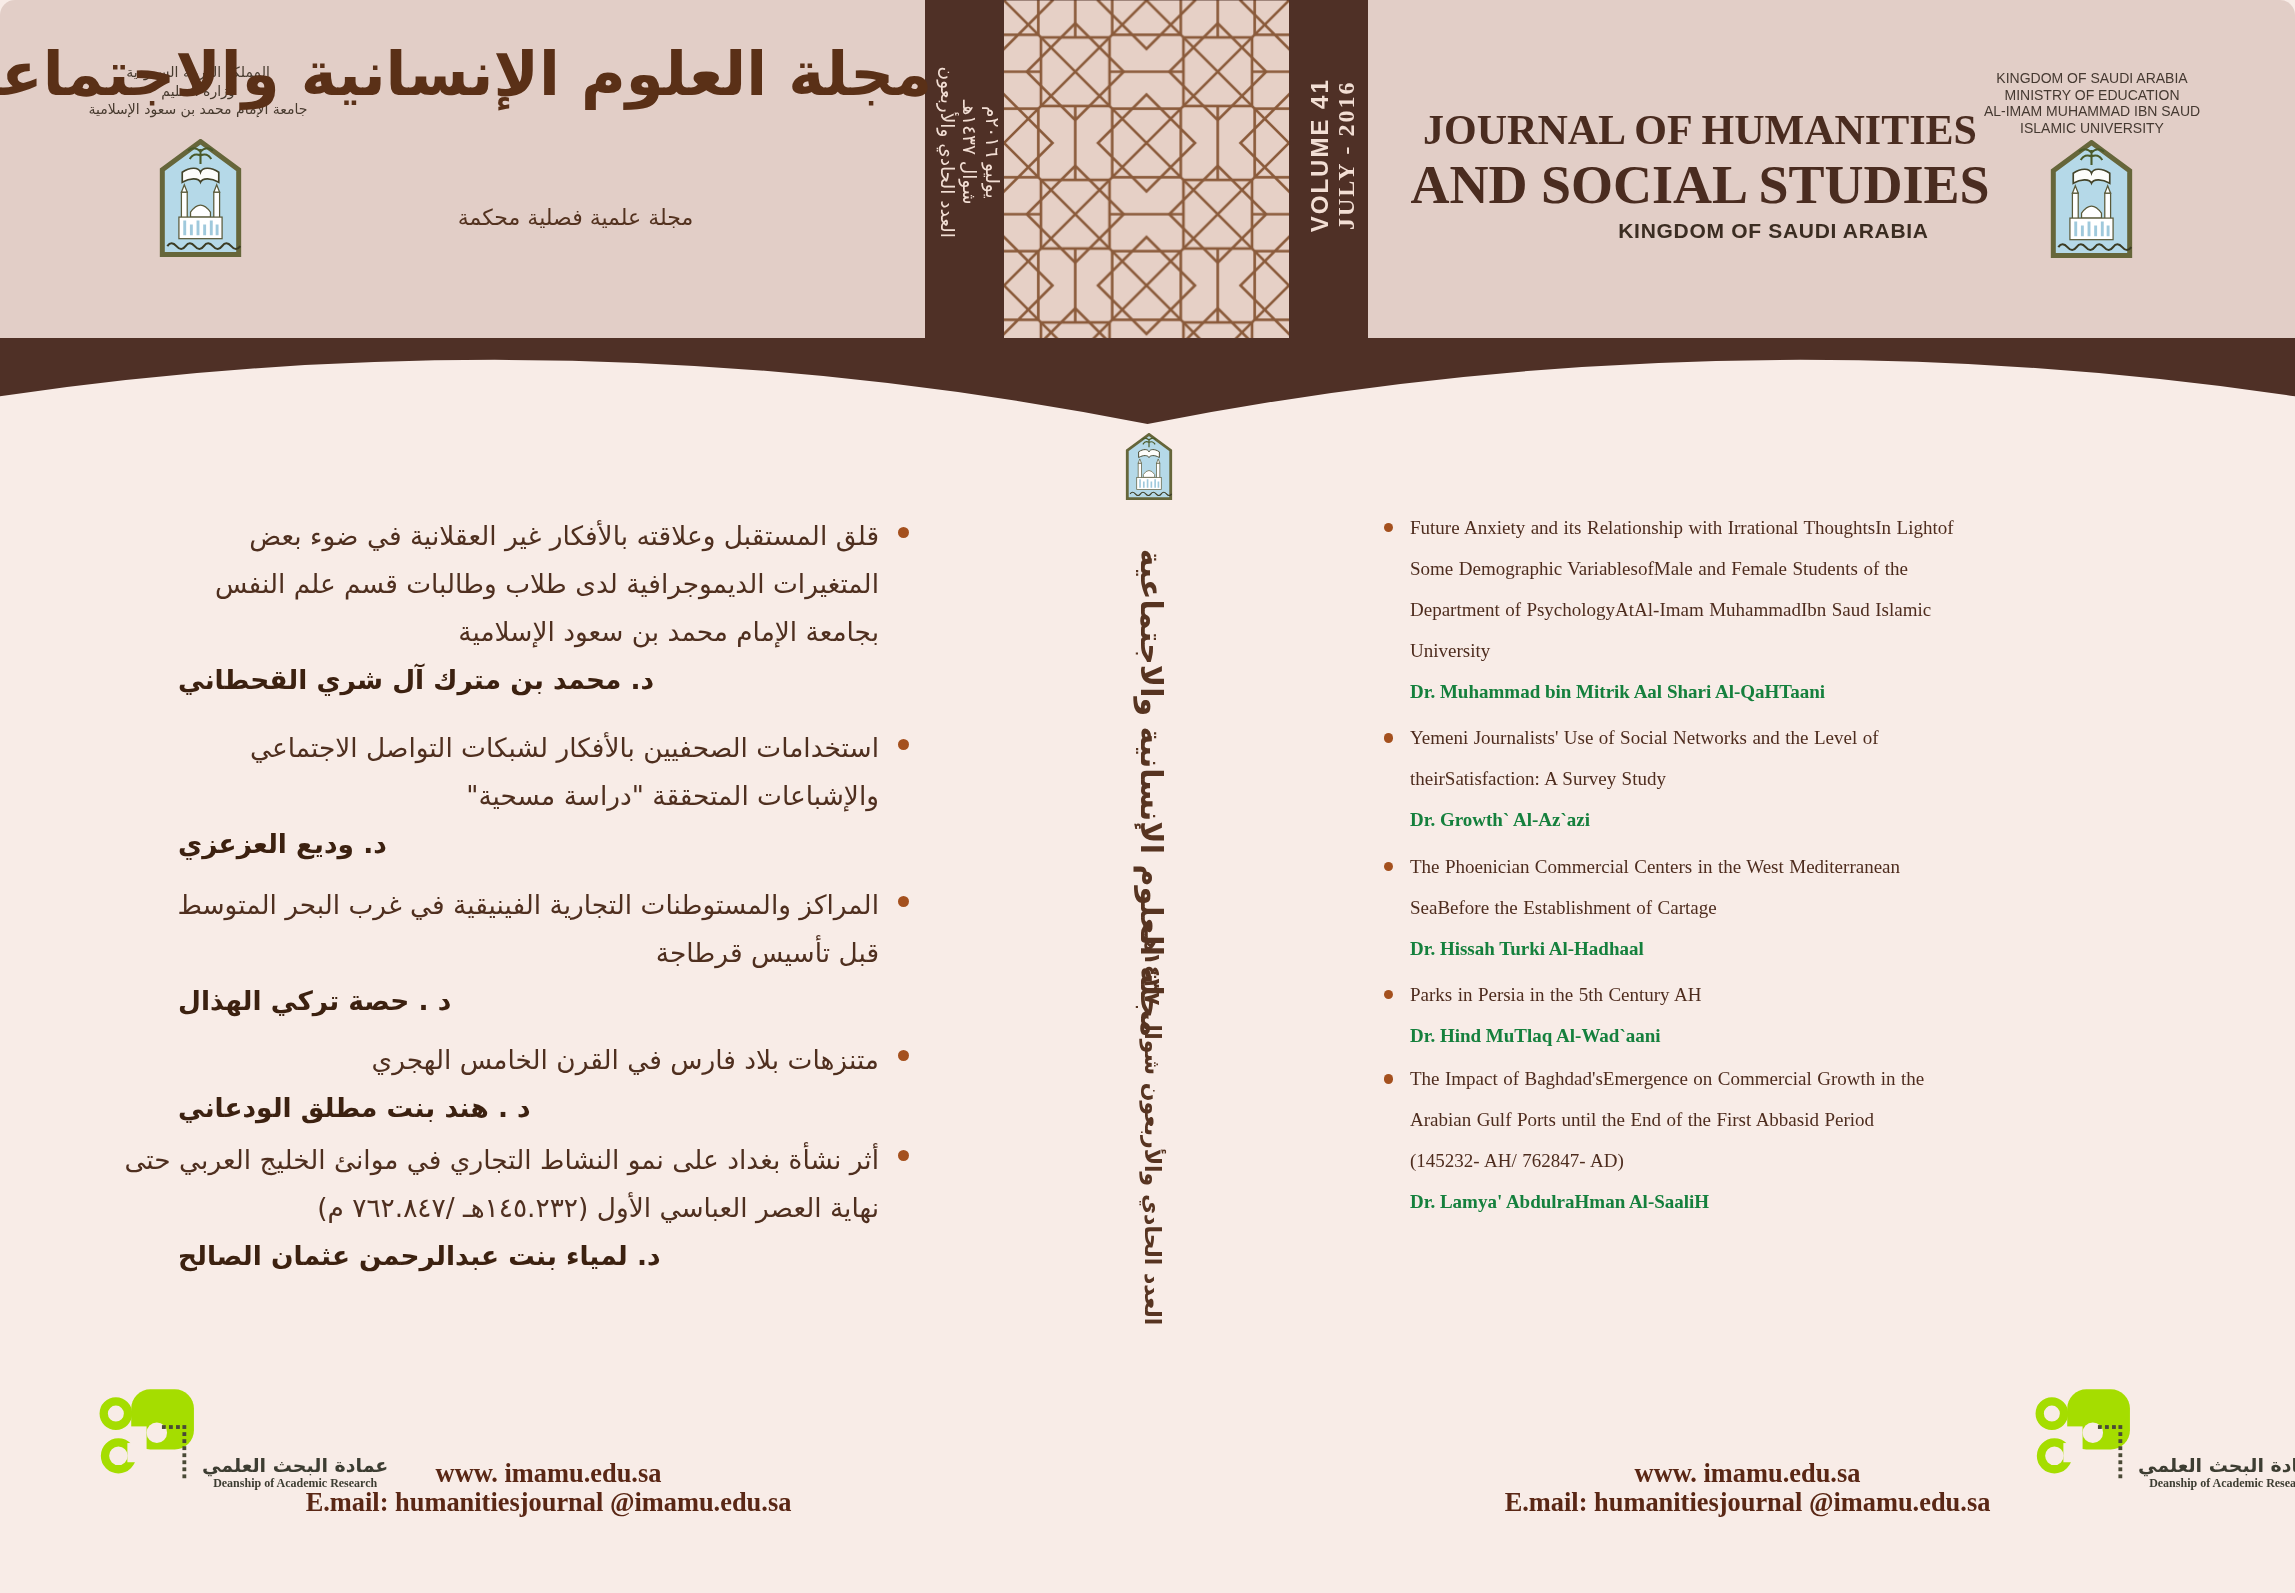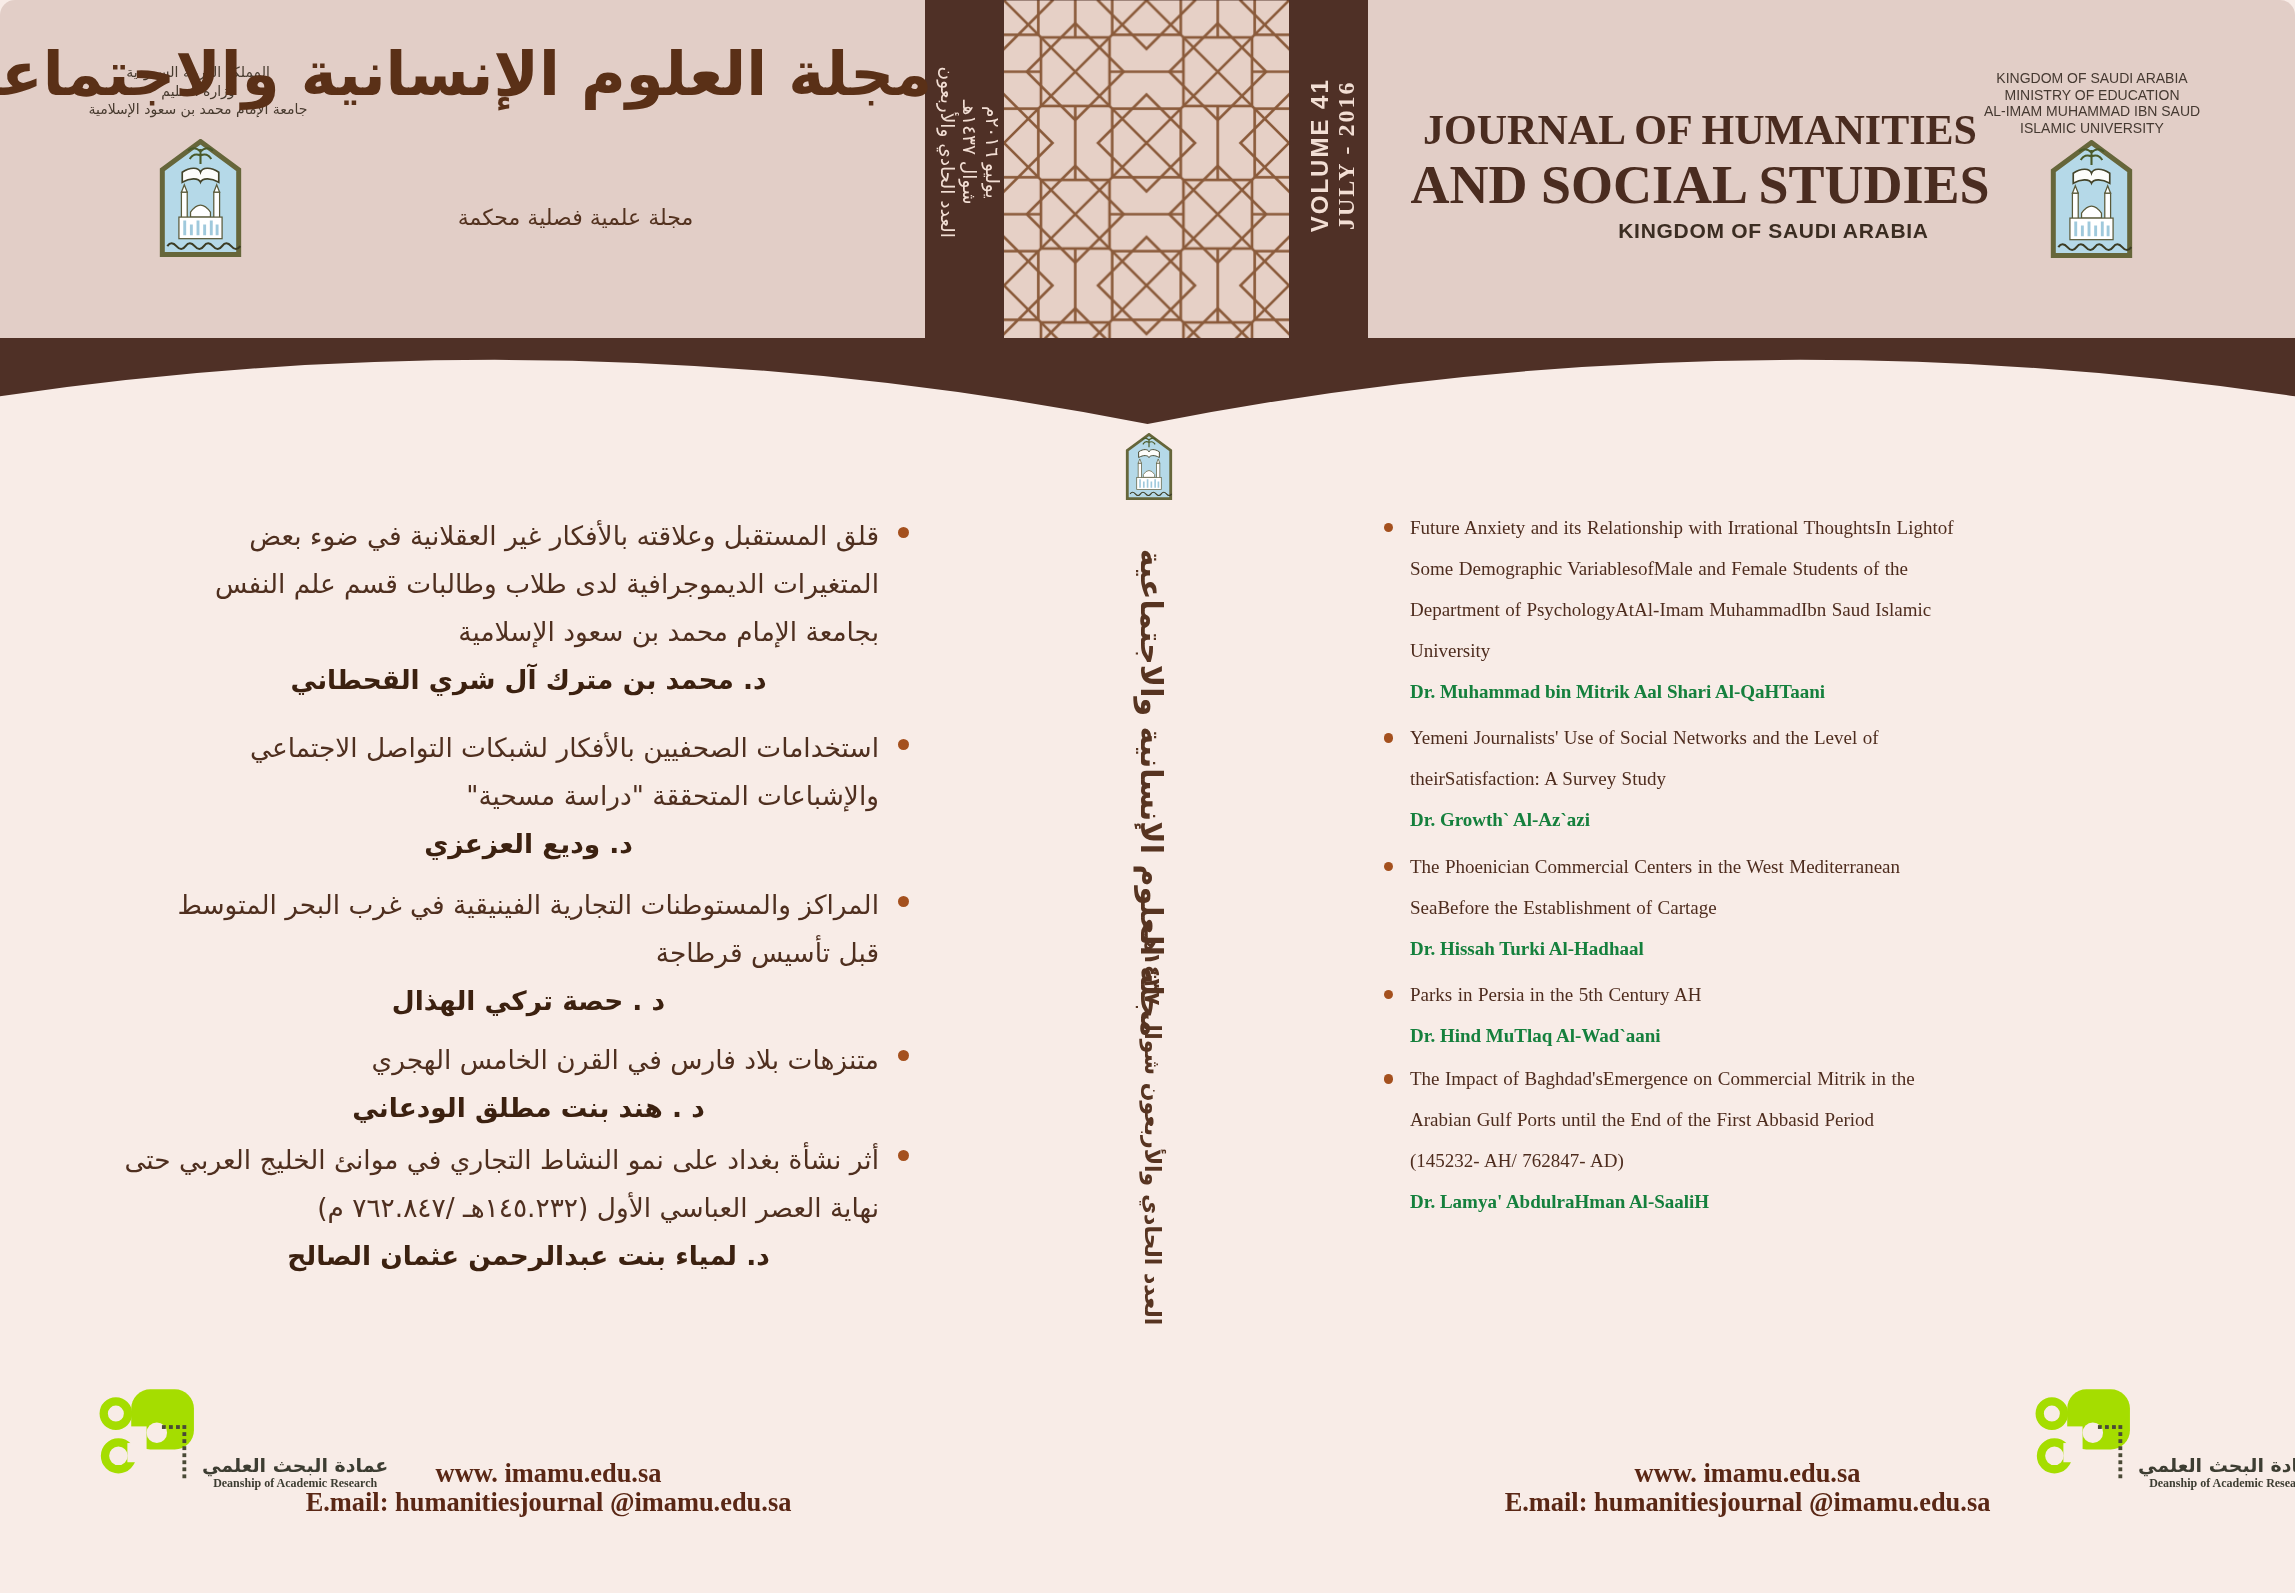--- a/index.html
+++ b/index.html
@@ -59,21 +59,21 @@
                    border-radius:50%;background:#a4501e;}
   .en-item .line{line-height:41px;white-space:nowrap;word-spacing:0.7px;}
   .en-item .author{line-height:41px;font-weight:bold;color:#15803d;white-space:nowrap;}
 
   .ar-list{left:99px;top:512px;width:780px;direction:rtl;text-align:right;
            color:#4f2f1f;font-size:26.4px;}
   .ar-item{position:relative;}
   .ar-item .bullet{position:absolute;right:-30px;top:14.5px;width:11.2px;height:11.2px;
                    border-radius:50%;background:#a4501e;}
   .ar-item .line{line-height:48px;white-space:nowrap;}
-  .ar-item .author{line-height:48px;font-weight:bold;color:#3c2110;text-align:center;
+  .ar-item .author{line-height:48px;font-weight:bold;color:#3c2110;text-align:left;
                    padding-left:79px;white-space:nowrap;}
 
   
   .web{width:595px;text-align:center;font-family:"Liberation Serif",serif;font-weight:bold;
        font-size:26.4px;color:#5a2715;white-space:nowrap;}
   .web-l{left:251px;top:1458px;}
   .email-l{left:251px;top:1487px;}
   .web-r{left:1450px;top:1458px;}
   .email-r{left:1450px;top:1487px;}
 
@@ -258,21 +258,21 @@
       <div class="line">SeaBefore the Establishment of Cartage</div>
       <div class="author">Dr. Hissah Turki Al-Hadhaal</div>
     </div>
     <div class="en-item" style="margin-bottom:2.6px">
       <span class="bullet"></span>
       <div class="line">Parks in Persia in the 5th Century AH</div>
       <div class="author">Dr. Hind MuTlaq Al-Wad`aani</div>
     </div>
     <div class="en-item">
       <span class="bullet"></span>
-      <div class="line">The Impact of Baghdad'sEmergence on Commercial Mitrik in the</div>
+      <div class="line">The Impact of Baghdad'sEmergence on Commercial Growth in the</div>
       <div class="line">Arabian Gulf Ports until the End of the First Abbasid Period</div>
       <div class="line">(145232- AH/ 762847- AD)</div>
       <div class="author">Dr. Lamya' AbdulraHman Al-SaaliH</div>
     </div>
   </div>
 
   <div class="abs deanship dean-l">
     <svg width="99" height="96" viewBox="0 0 150 150">
         <use href="#deanglyph"></use>
       </svg>

